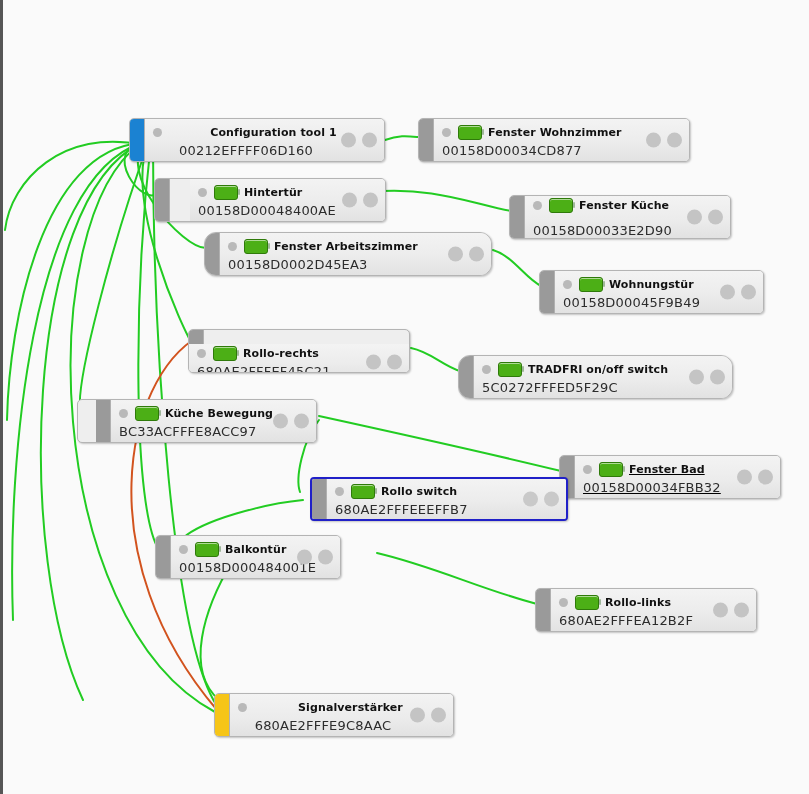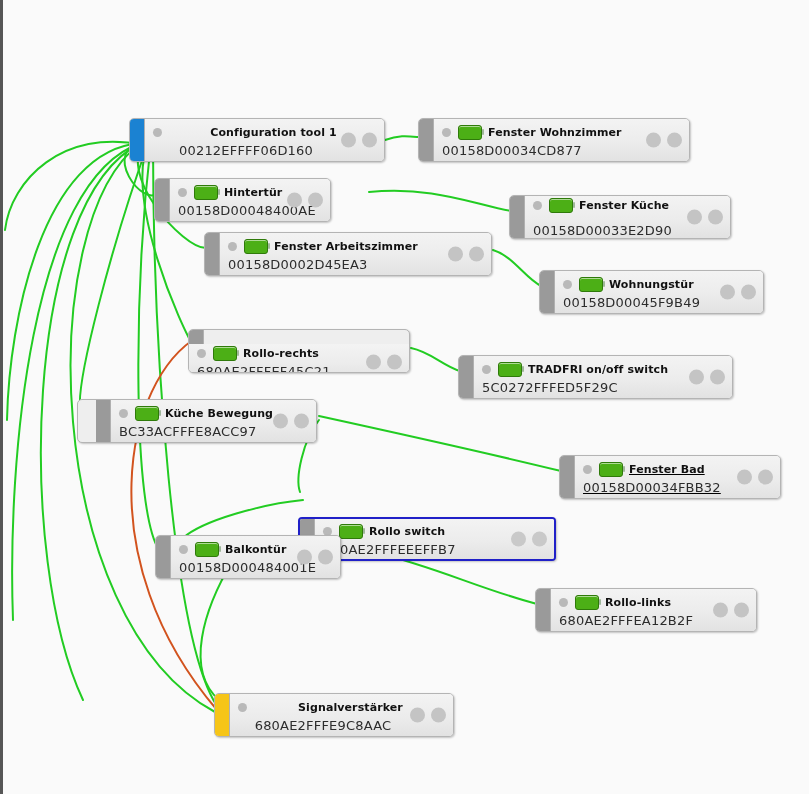--- a/index.html
+++ b/index.html
@@ -178,21 +178,21 @@
             <span class="dev-icon"></span>
             <span class="node-title">Fenster Wohnzimmer</span>
           </div>
           <div class="node-sub" style="text-align: left; padding-right: 0px;">00158D00034CD877</div>
           <div class="node-actions">
             <span class="action-dot"></span>
             <span class="action-dot"></span>
           </div>
         </div>
       </div>
-      <div class="node bar-grey" style="left: 151px; top: 178px; width: 177px;">
+      <div class="node bar-grey" style="left: 151px; top: 178px; width: 232px; gap: 20px;">
         <div class="node-bar"></div>
         <div class="node-body">
           <div class="node-top">
             <span class="status-dot"></span>
             <span class="dev-icon"></span>
             <span class="node-title">Hintertür</span>
           </div>
           <div class="node-sub" style="text-align: left; padding-right: 0px;">00158D00048400AE</div>
           <div class="node-actions">
             <span class="action-dot"></span>
@@ -208,21 +208,21 @@
             <span class="dev-icon"></span>
             <span class="node-title">Fenster Küche</span>
           </div>
           <div class="node-sub" style="text-align: left; padding-right: 0px; margin-top: 8px;">00158D00033E2D90</div>
           <div class="node-actions">
             <span class="action-dot"></span>
             <span class="action-dot"></span>
           </div>
         </div>
       </div>
-      <div class="node bar-grey" style="left: 201px; top: 232px; width: 288px;">
+      <div class="node bar-grey" style="left: 201px; top: 232px; width: 288px; border-radius: 12px;">
         <div class="node-bar"></div>
         <div class="node-body">
           <div class="node-top">
             <span class="status-dot"></span>
             <span class="dev-icon"></span>
             <span class="node-title">Fenster Arbeitszimmer</span>
           </div>
           <div class="node-sub" style="text-align: left; padding-right: 0px;">00158D0002D45EA3</div>
           <div class="node-actions">
             <span class="action-dot"></span>
@@ -253,21 +253,21 @@
             <span class="dev-icon"></span>
             <span class="node-title">Rollo-rechts</span>
           </div>
           <div class="node-sub" style="text-align: left; padding-right: 0px;">680AE2FFFEF45C21</div>
           <div class="node-actions">
             <span class="action-dot"></span>
             <span class="action-dot"></span>
           </div>
         </div>
       </div>
-      <div class="node bar-grey" style="left: 455px; top: 355px; width: 275px;">
+      <div class="node bar-grey" style="left: 455px; top: 355px; width: 275px; border-radius: 12px;">
         <div class="node-bar"></div>
         <div class="node-body">
           <div class="node-top">
             <span class="status-dot"></span>
             <span class="dev-icon"></span>
             <span class="node-title">TRADFRI on/off switch</span>
           </div>
           <div class="node-sub" style="text-align: left; padding-right: 0px;">5C0272FFFED5F29C</div>
           <div class="node-actions">
             <span class="action-dot"></span>
@@ -298,21 +298,21 @@
             <span class="dev-icon"></span>
             <span class="node-title">Fenster Bad</span>
           </div>
           <div class="node-sub" style="text-align: left; padding-right: 0px;">00158D00034FBB32</div>
           <div class="node-actions">
             <span class="action-dot"></span>
             <span class="action-dot"></span>
           </div>
         </div>
       </div>
-      <div class="node bar-grey selected" style="left: 295px; top: 477px; width: 258px; margin-top: 40px;">
+      <div class="node bar-grey selected" style="left: 307px; top: 477px; width: 258px;">
         <div class="node-bar"></div>
         <div class="node-body">
           <div class="node-top">
             <span class="status-dot"></span>
             <span class="dev-icon"></span>
             <span class="node-title">Rollo switch</span>
           </div>
           <div class="node-sub" style="text-align: left; padding-right: 0px;">680AE2FFFEEEFFB7</div>
           <div class="node-actions">
             <span class="action-dot"></span>

